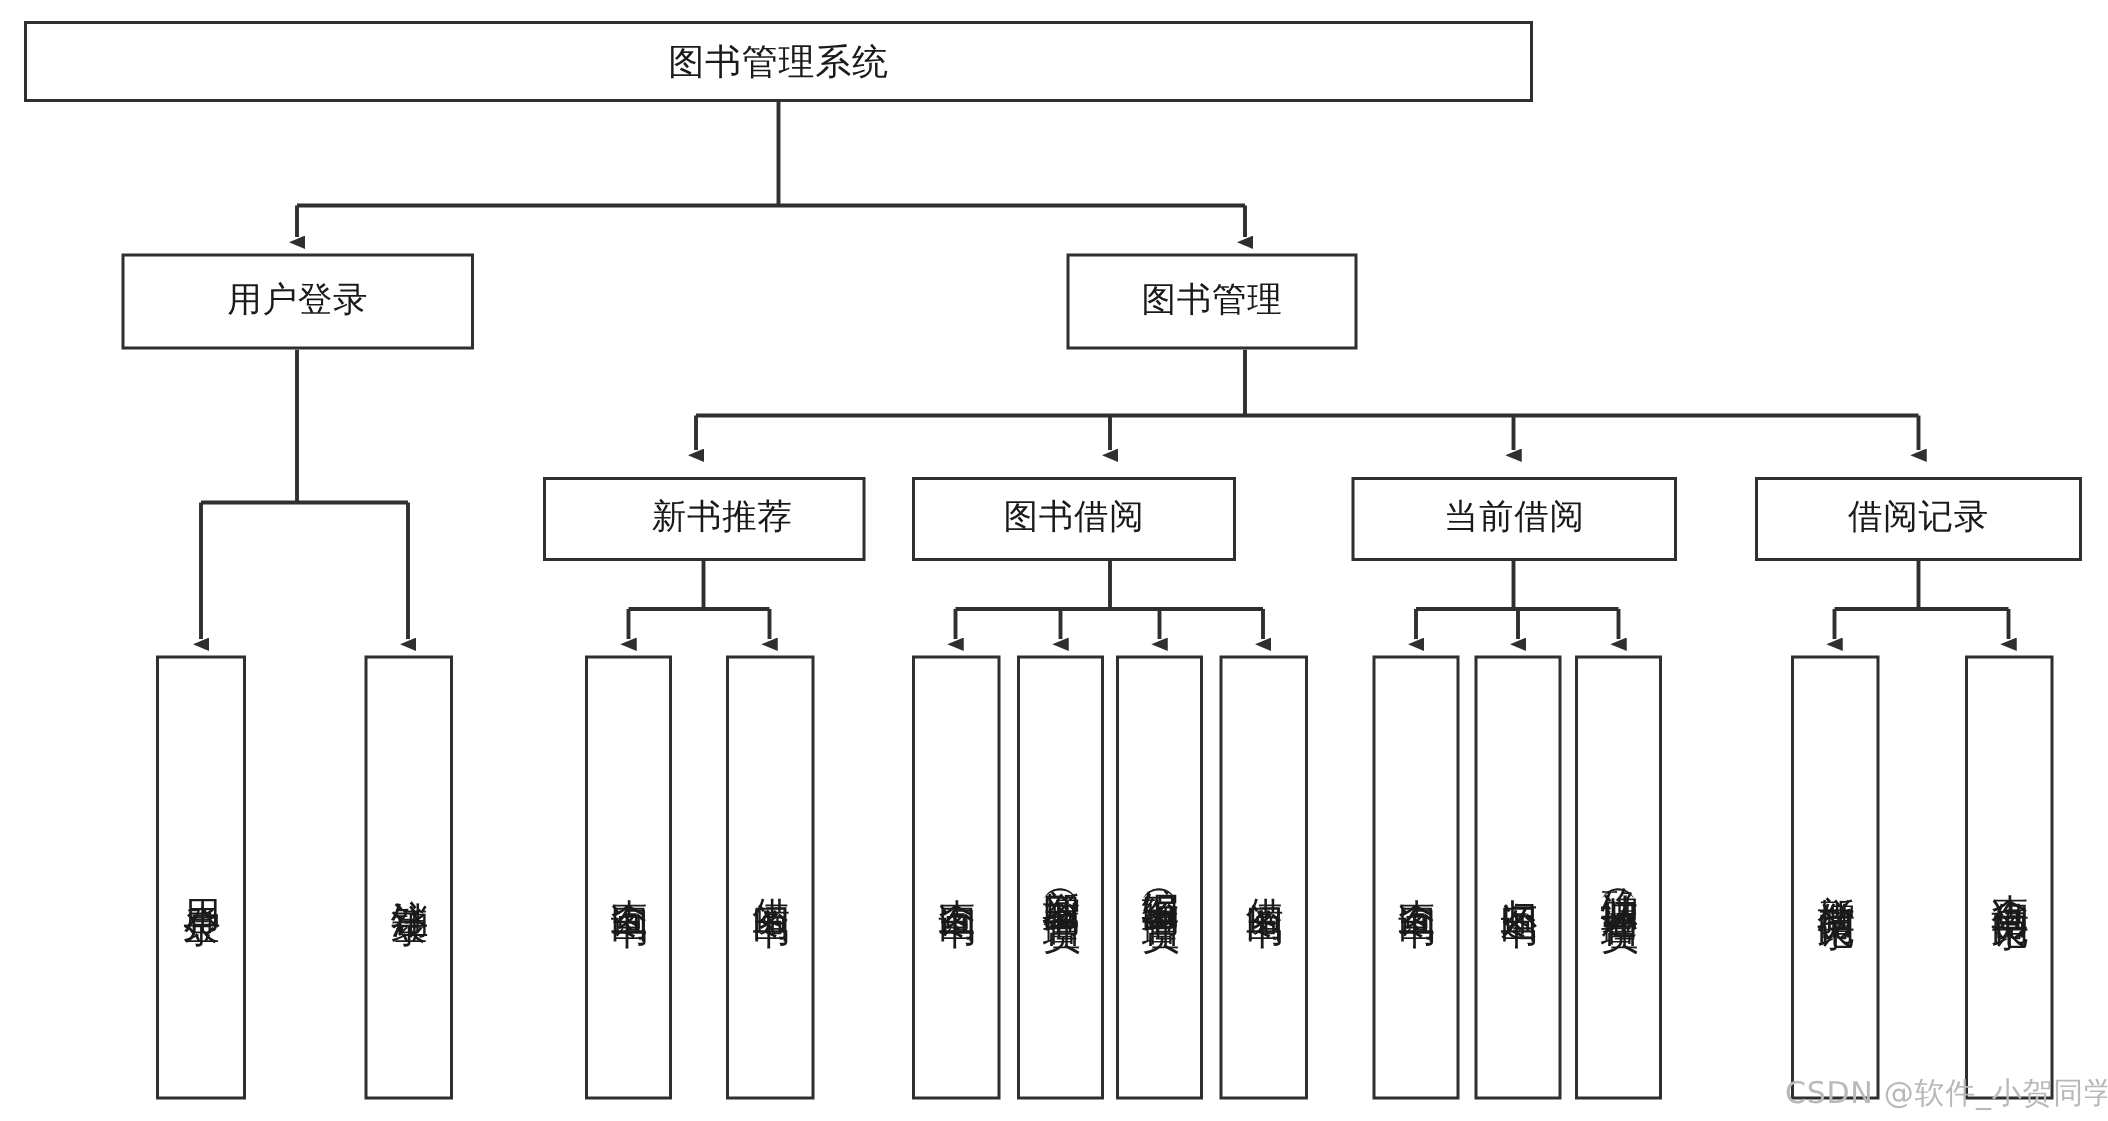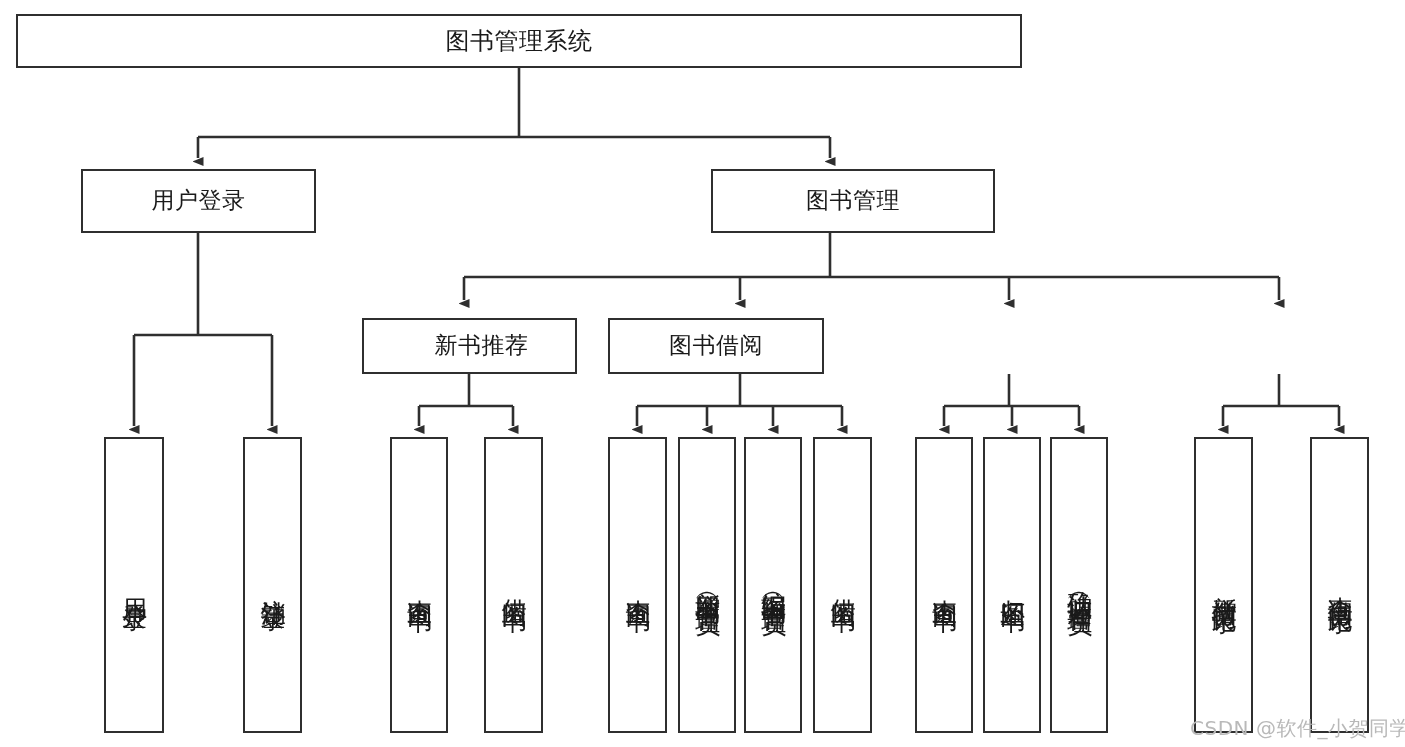--- a/index.html
+++ b/index.html
@@ -129,33 +129,39 @@
   </svg>
 
   <div class="node horiz root" style="left:16px; top:14px; width:1006px; height:54px;">
     <span class="node-label">图书管理系统</span>
   </div>
 
   <div class="node horiz" style="left:81px; top:169px; width:235px; height:64px;">
     <span class="node-label">用户登录</span>
   </div>
 
-  <div class="node horiz" style="left:711px; top:169px; width:284px; height:64px;">
+  <div class="node horiz" style="left:711px; top:169px; width:194px; height:64px;">
     <span class="node-label">图书管理</span>
   </div>
 
   <div class="node horiz" style="left:362px; top:318px; width:215px; height:56px;padding-left:24px;">
     <span class="node-label">新书推荐</span>
   </div>
 
   <div class="node horiz" style="left:608px; top:318px; width:216px; height:56px;">
     <span class="node-label">图书借阅</span>
   </div>
 
-
+  <div class="node horiz" style="left:901px; top:318px; width:217px; height:56px;">
+    <span class="node-label">当前借阅</span>
+  </div>
+
+  <div class="node horiz" style="left:1170px; top:318px; width:218px; height:56px;">
+    <span class="node-label">借阅记录</span>
+  </div>
 
   <div class="node vert" style="left:104px; top:437px; width:60px; height:296px;">
     <span class="node-label">用户登录</span>
   </div>
   <div class="node vert" style="left:243px; top:437px; width:59px; height:296px;">
     <span class="node-label">注销登录</span>
   </div>
 
   <div class="node vert" style="left:390px; top:437px; width:58px; height:296px;">
     <span class="node-label">查询图书</span>

